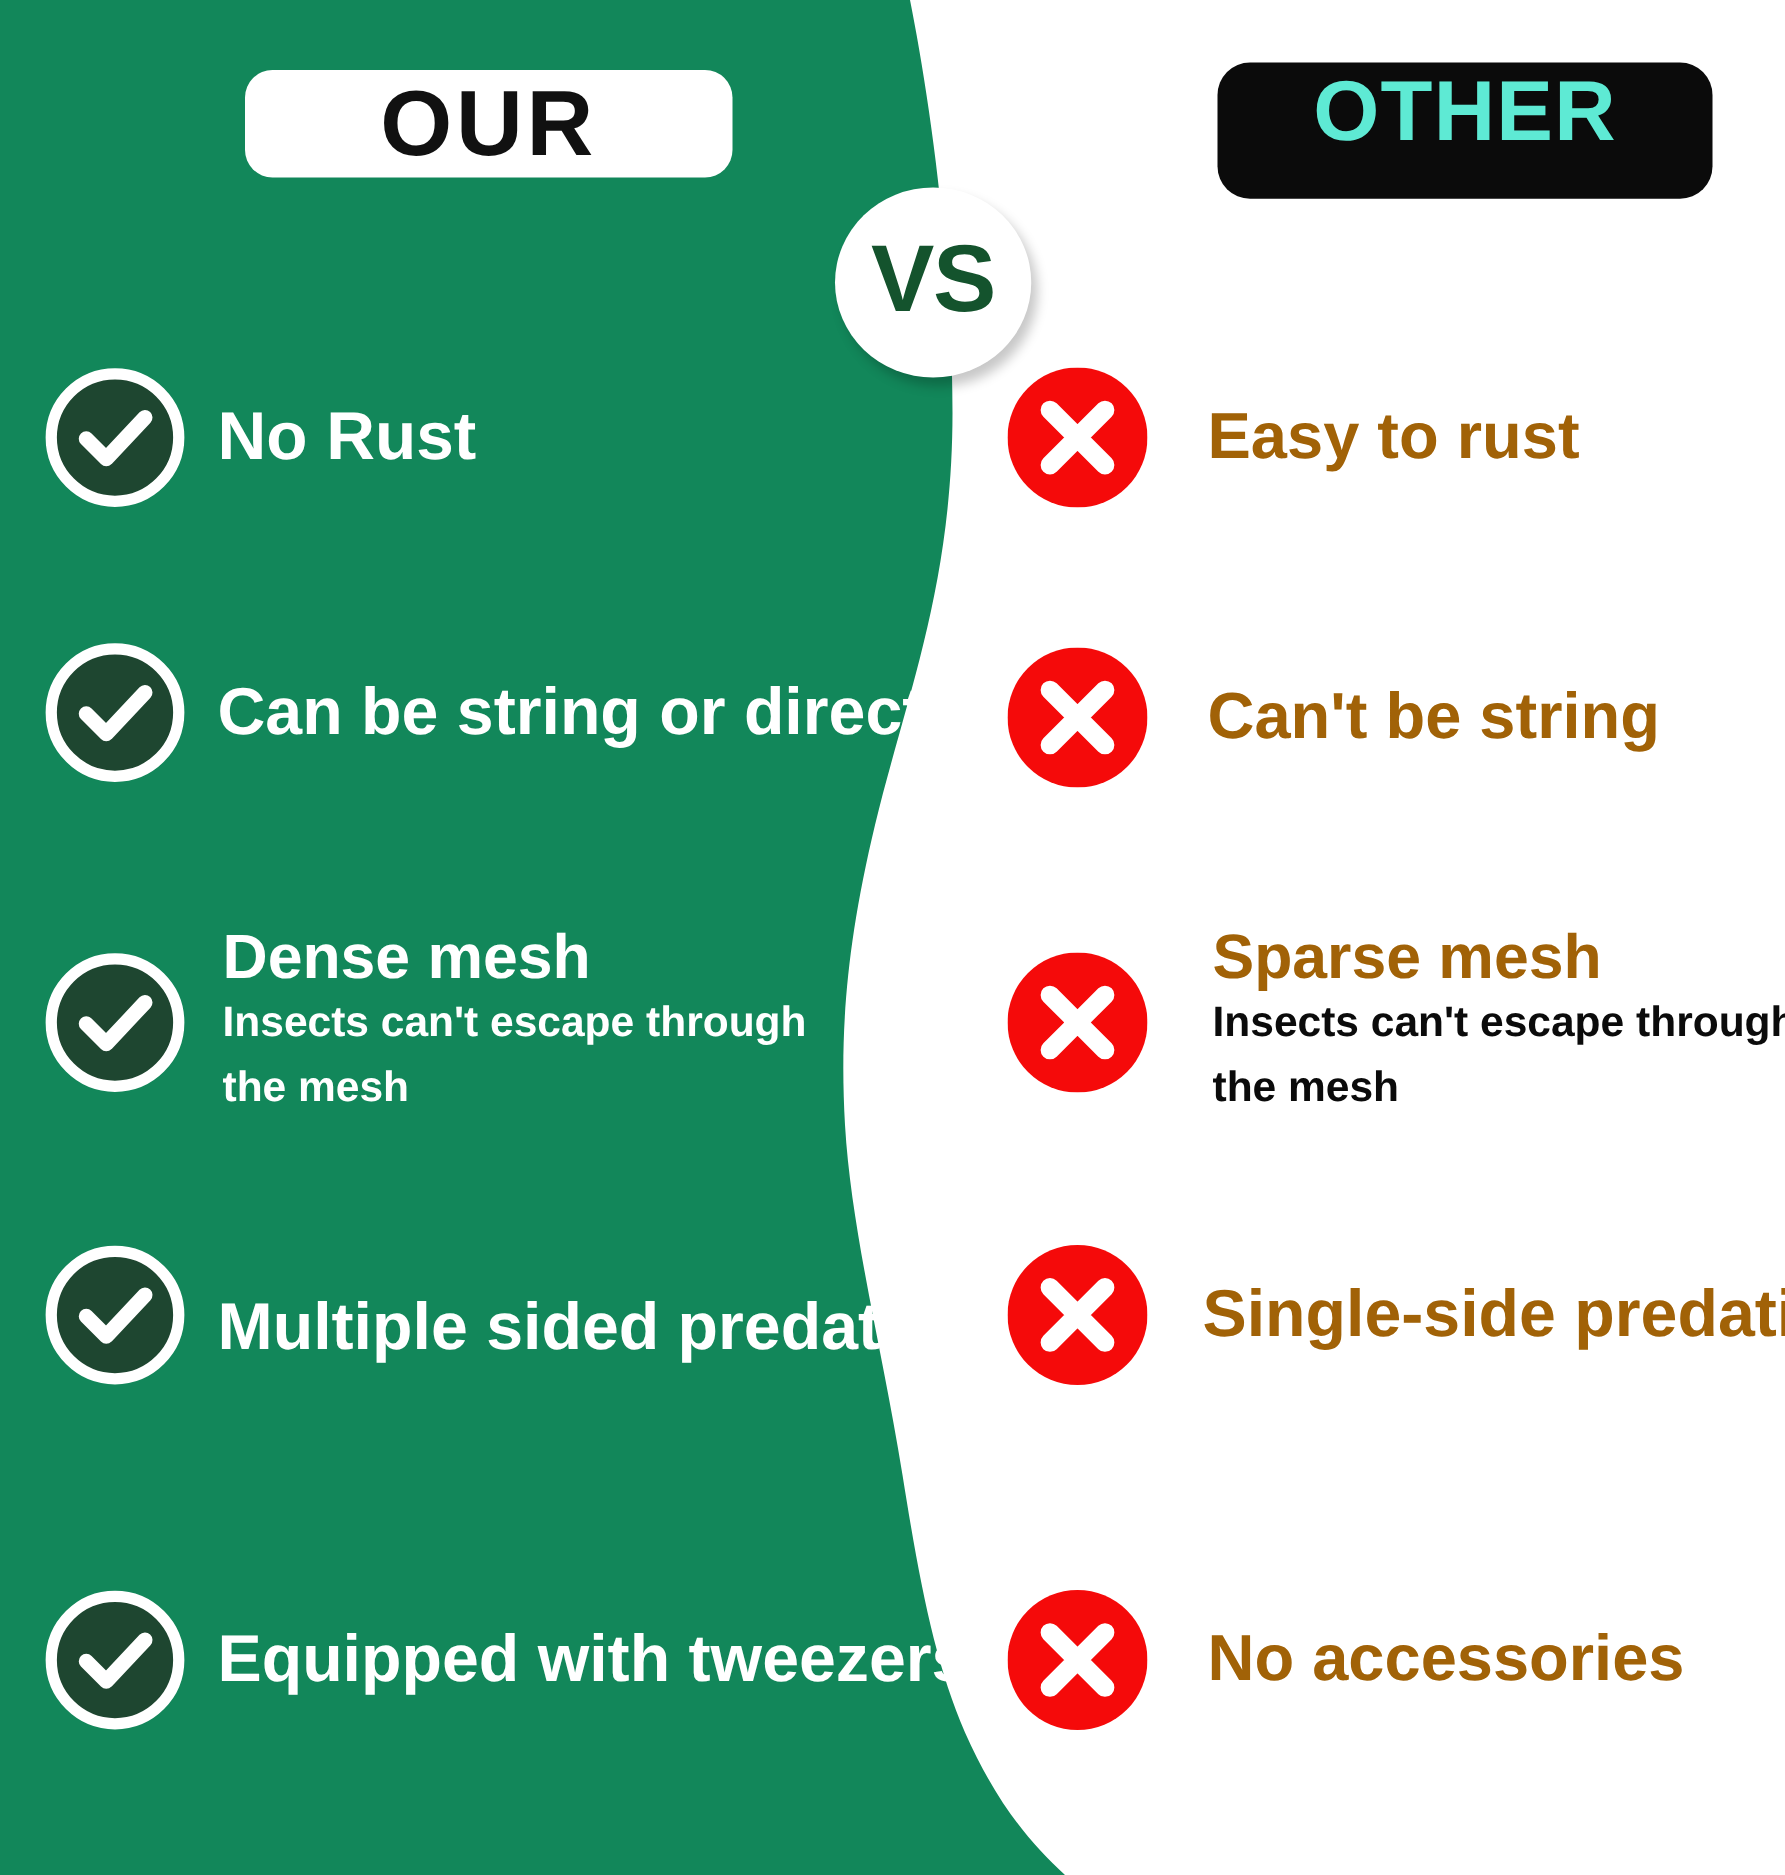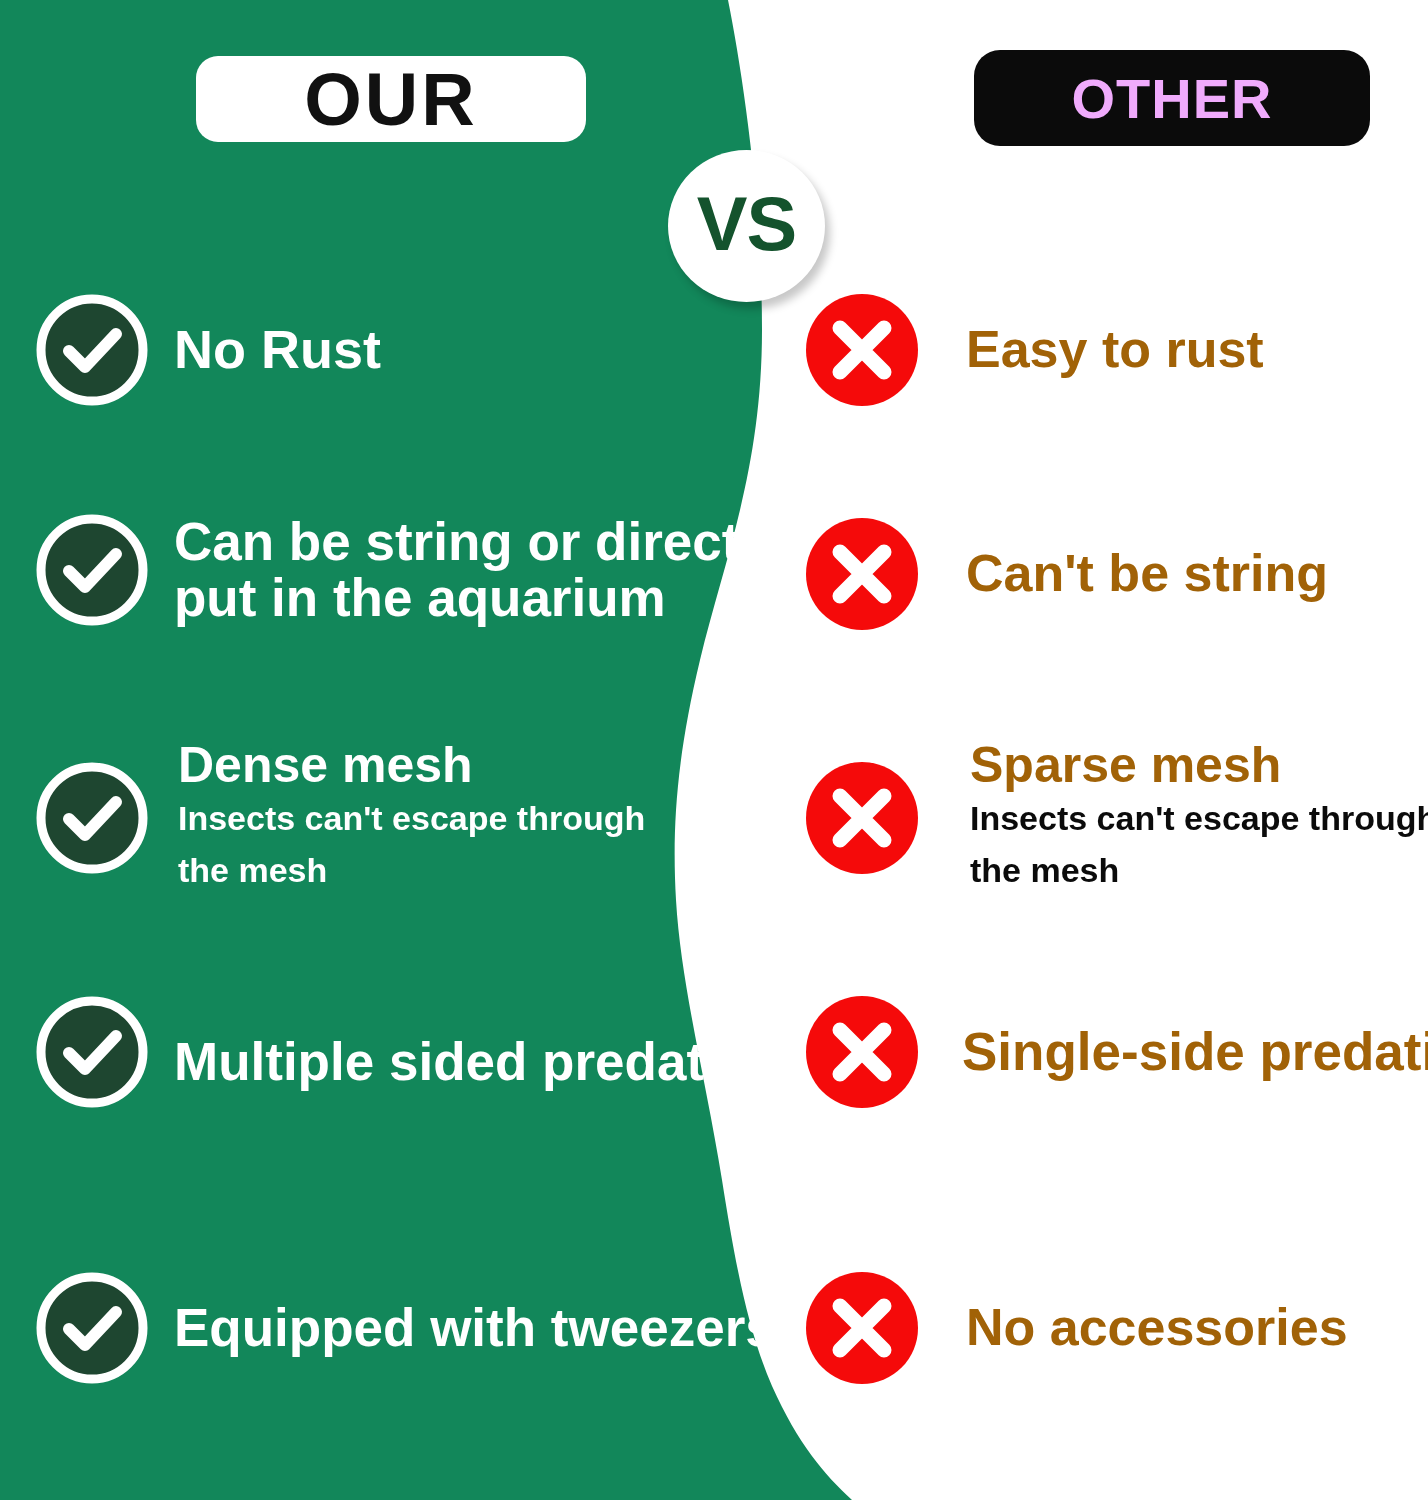--- a/index.html
+++ b/index.html
@@ -22,21 +22,21 @@
     left: 0; top: 0;
     width: 1428px;
     height: 1500px;
     display: block;
   }
 
   
   .badge {
     position: absolute;
     display: flex;
-    align-items: center;
+    align-items: flex-start;
     justify-content: center;
     box-sizing: border-box;
     font-weight: bold;
     letter-spacing: 1px;
     white-space: nowrap;
   }
   #badge-our {
     left: 196px;
     top: 56px;
     width: 390px;
@@ -44,25 +44,25 @@
     background: #ffffff;
     border-radius: 22px;
     color: #111111;
     font-size: 74px;
     letter-spacing: 3px;
   }
   #badge-other {
     left: 974px;
     top: 50px;
     width: 396px;
-    height: 96px;
+    height: 109px;
     background: #0b0b0b;
     border-radius: 26px;
-    color: #f0abfc;
-    font-size: 56px;
+    color: #5eead4;
+    font-size: 68px;
     letter-spacing: 1px;
   }
 
   
   #vs-circle {
     position: absolute;
     left: 668px;
     top: 150px;
     width: 157px;
     height: 152px;
@@ -196,21 +196,20 @@
   </div>
 
   <div class="row left" id="row-l-2">
     <svg class="icon" width="112" height="112" viewBox="0 0 112 112">
       <circle cx="56" cy="56" r="51" fill="#1e4630" stroke="#ffffff" stroke-width="9"></circle>
       <path d="M33 57 L49 73 L80 40" fill="none" stroke="#ffffff" stroke-width="12" stroke-linecap="round" stroke-linejoin="round"></path>
     </svg>
     <div class="texts">
       <div class="title">
         <span class="ln">Can be string or directly</span>
-        <span class="ln">put in the aquarium</span>
       </div>
     </div>
   </div>
 
   <div class="row left" id="row-l-3">
     <svg class="icon" width="112" height="112" viewBox="0 0 112 112">
       <circle cx="56" cy="56" r="51" fill="#1e4630" stroke="#ffffff" stroke-width="9"></circle>
       <path d="M33 57 L49 73 L80 40" fill="none" stroke="#ffffff" stroke-width="12" stroke-linecap="round" stroke-linejoin="round"></path>
     </svg>
     <div class="texts">

